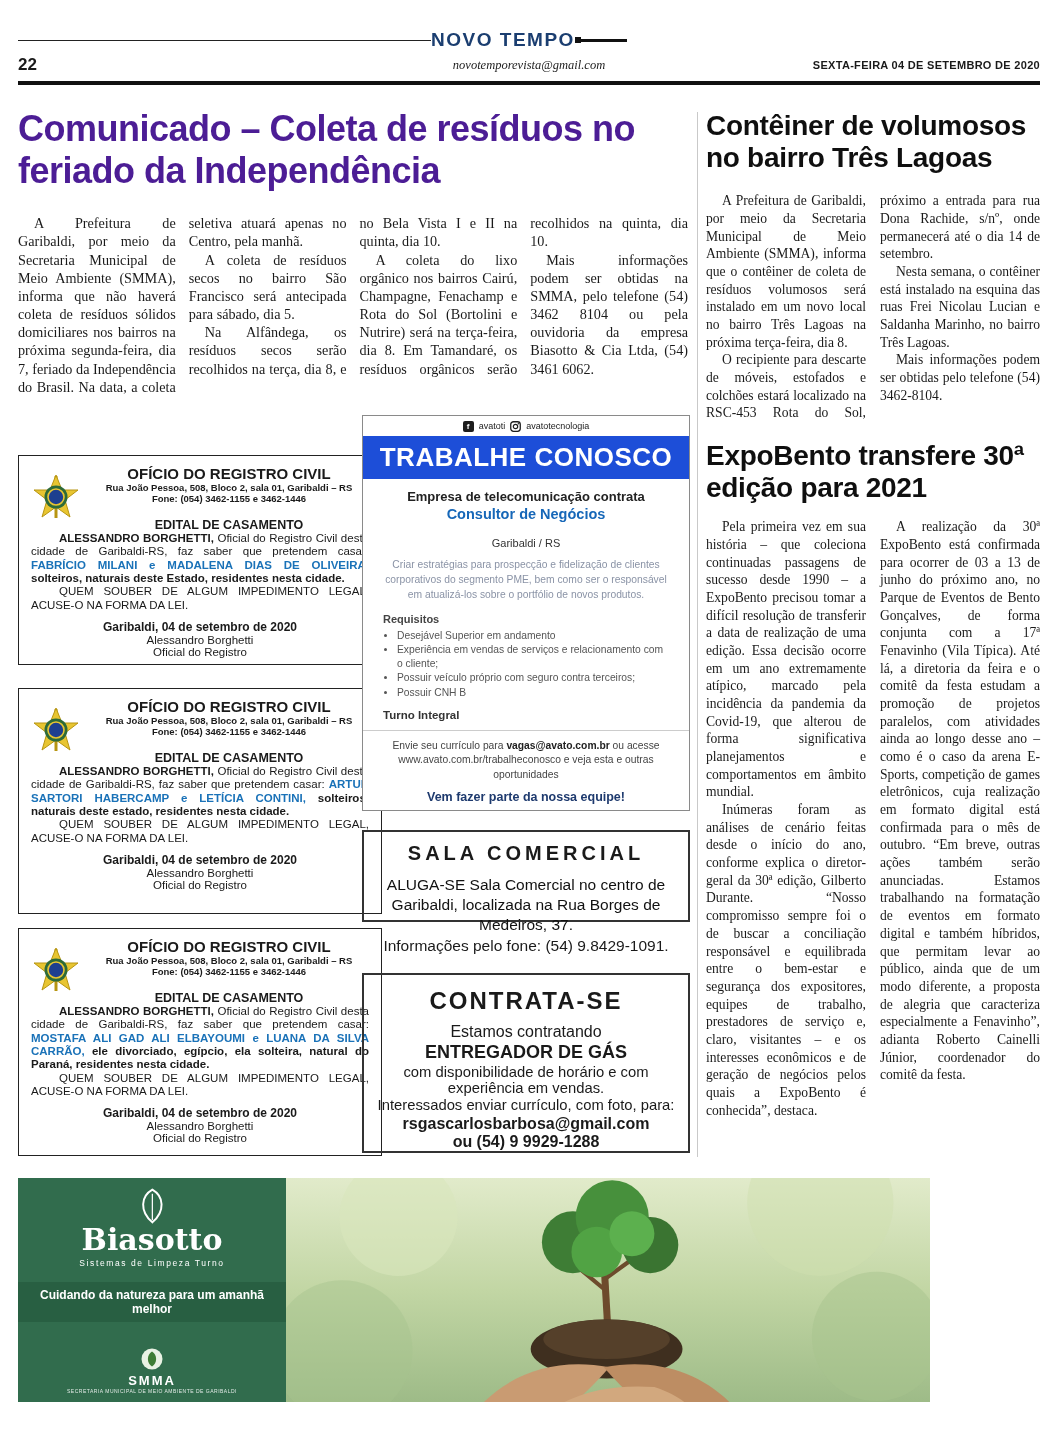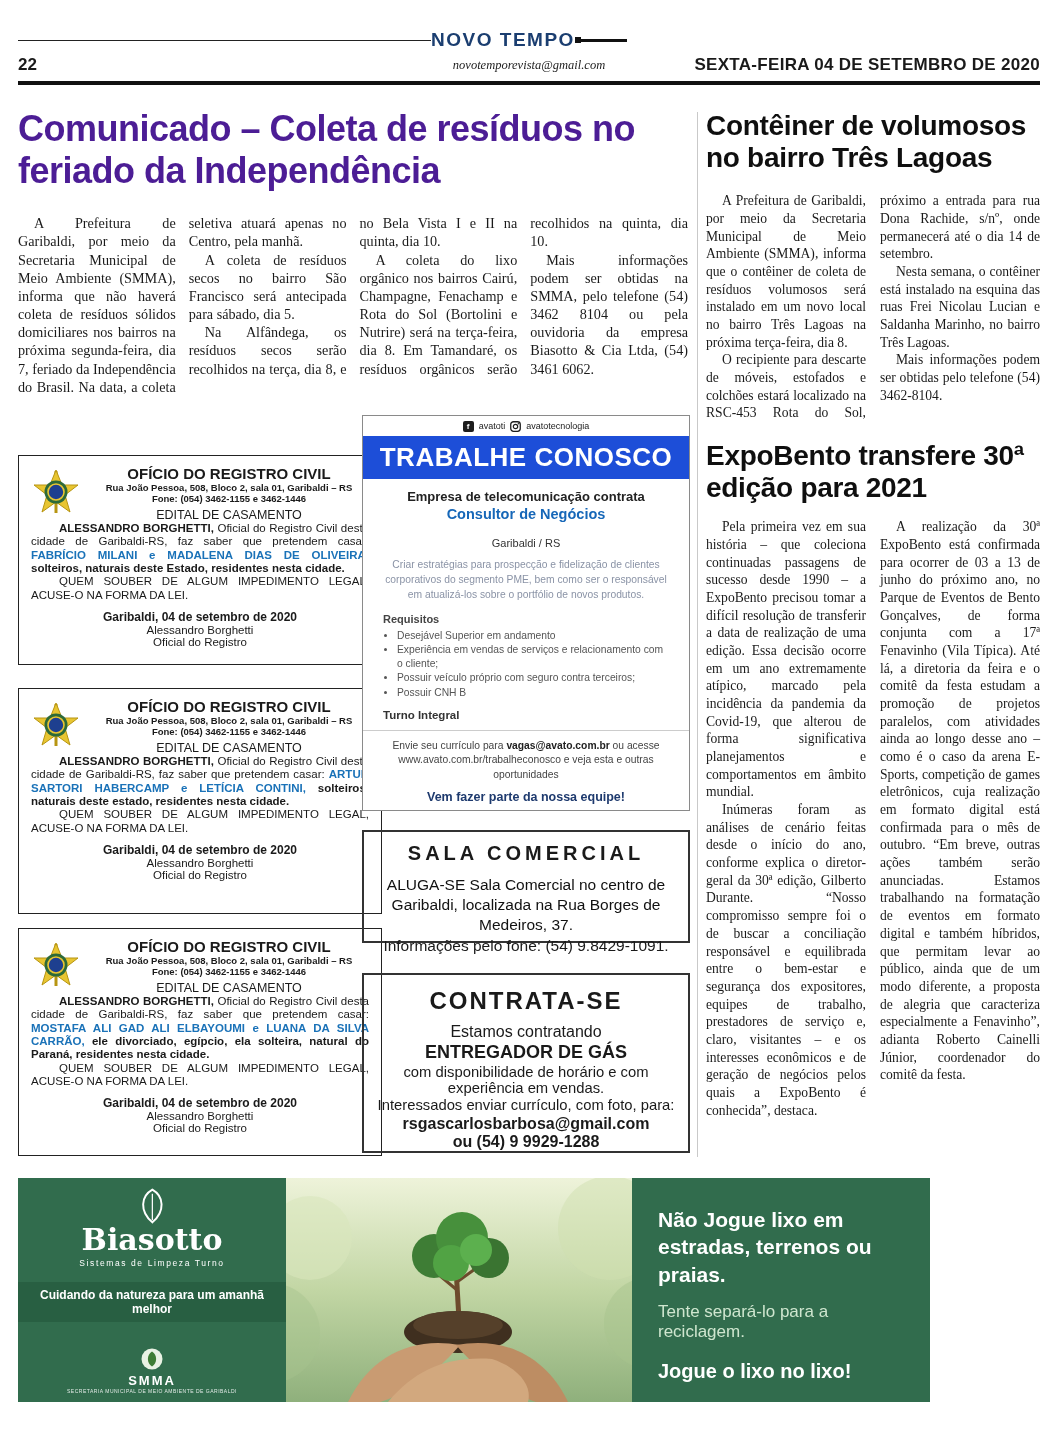--- a/index.html
+++ b/index.html
@@ -12,21 +12,21 @@
   .masthead-row { display:flex; align-items:center; gap:0; height:24px; }
   .line-left { flex:1; height:1px; background:#222; }
   .m-dot { width:6px; height:6px; background:#111; flex:0 0 6px; }
   .line-right { width:46px; height:3px; background:#111; flex:0 0 46px; }
   .m-spacer { flex:1; }
   .masthead { font-family:"Liberation Sans",sans-serif; font-weight:bold; font-size:19px;
               letter-spacing:1.5px; color:#1b3e70; white-space:nowrap; }
   .meta-row { position:relative; height:24px; margin-top:1px; display:flex; align-items:center; }
   .page-num { font-family:"Liberation Sans",sans-serif; font-weight:bold; font-size:17px; }
   .email { position:absolute; left:0; right:0; text-align:center; font-style:italic; font-size:12.5px; color:#222; }
-  .hdate { margin-left:auto; font-family:"Liberation Sans",sans-serif; font-weight:bold; font-size:17px; letter-spacing:.3px; }
+  .hdate { margin-left:auto; font-family:"Liberation Sans",sans-serif; font-weight:bold; font-size:11px; letter-spacing:.3px; }
   .thick-rule { height:4px; background:#111; margin-top:4px; }
 
   
   .main-article { position:absolute; left:18px; top:108px; width:670px; }
   .main-title { font-family:Liberation Sans, sans-serif; font-weight:bold; font-size:36px;
                 line-height:1.17; letter-spacing:-0.5px; color:#4c1d95; }
   .main-body { margin-top:22px; column-count:4; column-gap:13px; font-size:14.2px;
                line-height:1.28; text-align:justify; hyphens:auto; }
   .main-body p, .body2 p { text-indent:16px; }
 
@@ -45,21 +45,21 @@
   .registro { position:absolute; left:18px; width:364px; border:1px solid #222;
               padding:9px 12px 6px; font-family:"Liberation Sans",sans-serif; overflow:hidden; }
   .reg-0 { top:455px; height:210px; }
   .reg-1 { top:688px; height:226px; }
   .reg-2 { top:928px; height:228px; }
   .reg-head { display:flex; gap:8px; align-items:center; }
   .coat { width:50px; flex:0 0 50px; }
   .reg-head-text { flex:1; text-align:center; }
   .reg-title { font-weight:bold; font-size:15px; }
   .reg-addr { font-weight:bold; font-size:9.5px; }
-  .reg-sub { font-weight:normal; font-size:12.5px; margin-top:4px; }
+  .reg-sub { font-weight:bold; font-size:12.5px; margin-top:14px; }
   .reg-body { margin-top:0; font-size:11.5px; line-height:1.16; text-align:justify; text-indent:28px; }
   .officer, .details { font-weight:bold; }
   .names { font-weight:bold; color:#1a72b8; }
   .reg-imped { font-size:11.5px; line-height:1.16; text-align:justify; text-indent:28px; }
   .reg-date { margin-top:8px; text-align:center; font-weight:bold; font-size:12px; }
   .reg-sign, .reg-role { text-align:center; font-size:11.5px; }
 
   
   .trabalhe { position:absolute; left:362px; top:415px; width:328px; height:396px;
               border:1px solid #8a8a8a; background:#fff; font-family:"Liberation Sans",sans-serif;
@@ -80,21 +80,21 @@
   .ad-reqs { margin:4px 0 0 14px; text-align:left; color:#555; font-size:10.3px; line-height:1.38; }
   .ad-shift { margin-top:9px; font-weight:bold; font-size:11.5px; color:#333; text-align:left; }
   .ad-divider { border:none; border-top:1px solid #ccc; margin:9px -20px 8px; }
   .ad-apply { font-size:10.3px; color:#444; line-height:1.4; }
   .ad-apply b { color:#222; }
   .ad-cta { margin-top:8px; font-weight:bold; font-size:12.5px; color:#1e3a6e; }
   .avato-wrap { margin-top:8px; display:inline-block; position:relative; }
   .avato-logo { font-weight:bold; font-size:32px; letter-spacing:2px; color:#1e2f63; line-height:1; }
 
   
-  .sala { position:absolute; left:362px; top:830px; width:328px; height:113px;
+  .sala { position:absolute; left:362px; top:830px; width:328px; height:92px;
           border:2px solid #333; padding:10px 14px; text-align:center;
           font-family:"Liberation Sans",sans-serif; }
   .sala-title { font-weight:bold; font-size:20px; letter-spacing:4px; }
   .sala-body { margin-top:10px; font-size:15.5px; line-height:1.3; color:#111; }
   .sala-contact { font-size:15.5px; margin-top:2px; }
 
   .contrata { position:absolute; left:362px; top:973px; width:328px; height:180px;
               border:2px solid #333; padding:12px 10px; text-align:center;
               font-family:"Liberation Sans",sans-serif; }
   .con-title { font-weight:bold; font-size:24px; letter-spacing:2px; }
@@ -353,20 +353,15 @@
         <circle cx="259" cy="80" r="20" fill="#3a7431"></circle>
         <circle cx="221" cy="85" r="18" fill="#51a344"></circle>
         <circle cx="246" cy="72" r="16" fill="#5cb04e"></circle>
         <ellipse cx="228" cy="154" rx="54" ry="21" fill="#3f2f1f"></ellipse>
         <ellipse cx="228" cy="147" rx="45" ry="14" fill="#55402a"></ellipse>
         <path d="M118 224 C140 178 182 158 230 167 C202 200 170 218 150 224 Z" fill="#c99b72"></path>
         <path d="M338 224 C316 178 274 158 226 167 C254 200 286 218 306 224 Z" fill="#bd8d63"></path>
         <path d="M158 224 C185 192 216 178 262 181 C292 191 302 210 298 224 Z" fill="#d2a87e"></path>
       </svg>
     </div>
-    <div class="banner-right">
-      <p class="bmsg1">Não Jogue lixo em estradas, terrenos ou praias.</p>
-      <p class="bmsg2">Tente separá-lo para a reciclagem.</p>
-      <p class="bmsg3">Jogue o lixo no lixo!</p>
-    </div>
   </section>
 
 </div>
 
 </body></html>

